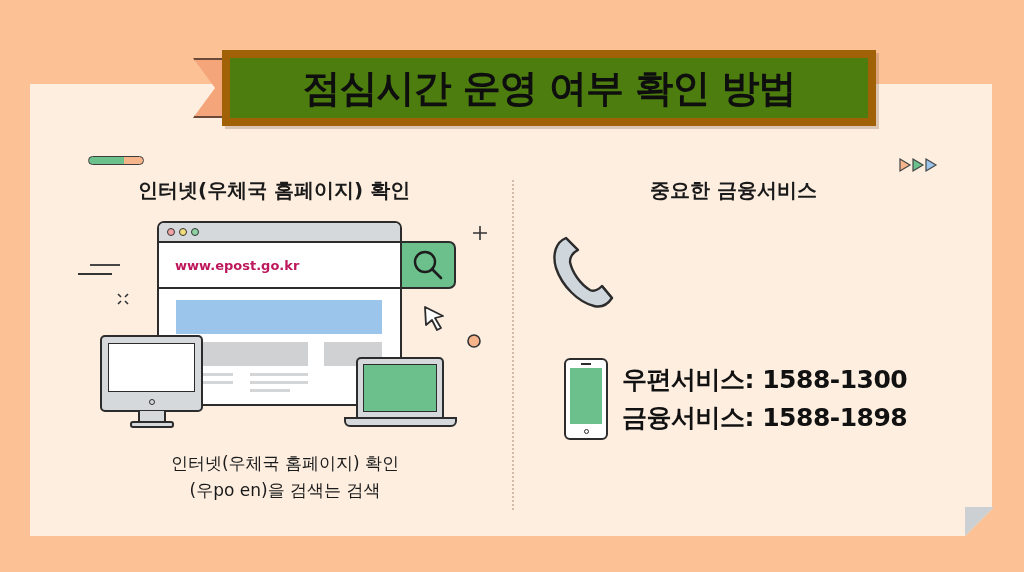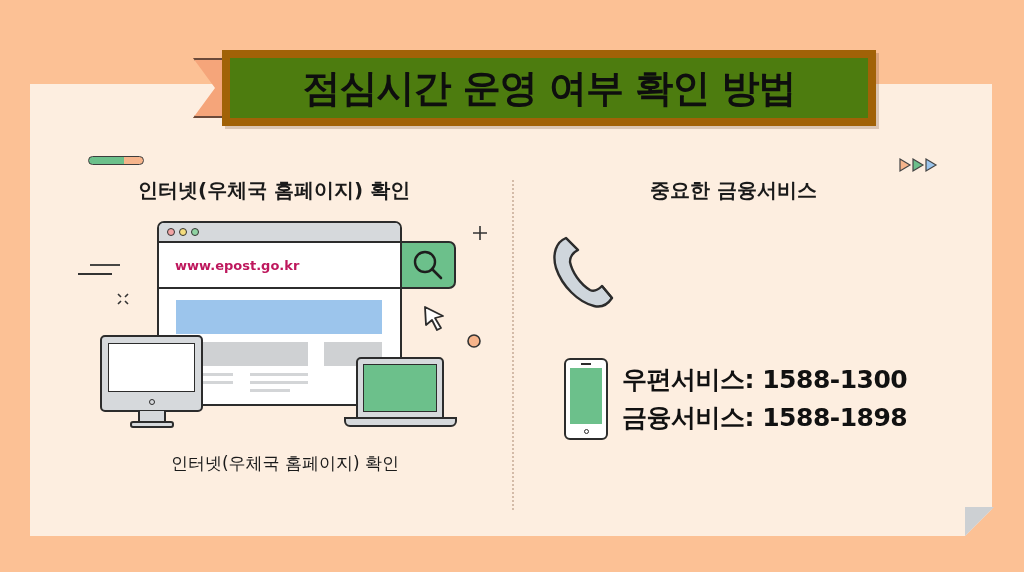--- a/index.html
+++ b/index.html
@@ -121,20 +121,21 @@
 <div class="monitor-neck"></div>
 <div class="monitor-base"></div>
 
 <div class="laptop">
   <div class="laptop-screen"></div>
 </div>
 <div class="laptop-base"></div>
 
 <div class="caption">
   <div>인터넷(우체국 홈페이지) 확인</div>
+  <div>(우po en)을 검색는 검색</div>
 </div>
 
 <svg class="deco" style="left:898px;top:157px" width="42" height="16">
   <path d="M2 2 L12 8 L2 14 Z" fill="#f6b48b" stroke="#444" stroke-width="1.2"></path>
   <path d="M15 2 L25 8 L15 14 Z" fill="#6cc08b" stroke="#444" stroke-width="1.2"></path>
   <path d="M28 2 L38 8 L28 14 Z" fill="#9cc5ec" stroke="#444" stroke-width="1.2"></path>
 </svg>
 <div class="section-head right-head">중요한 금융서비스</div>
 
 <div class="phone-row">

